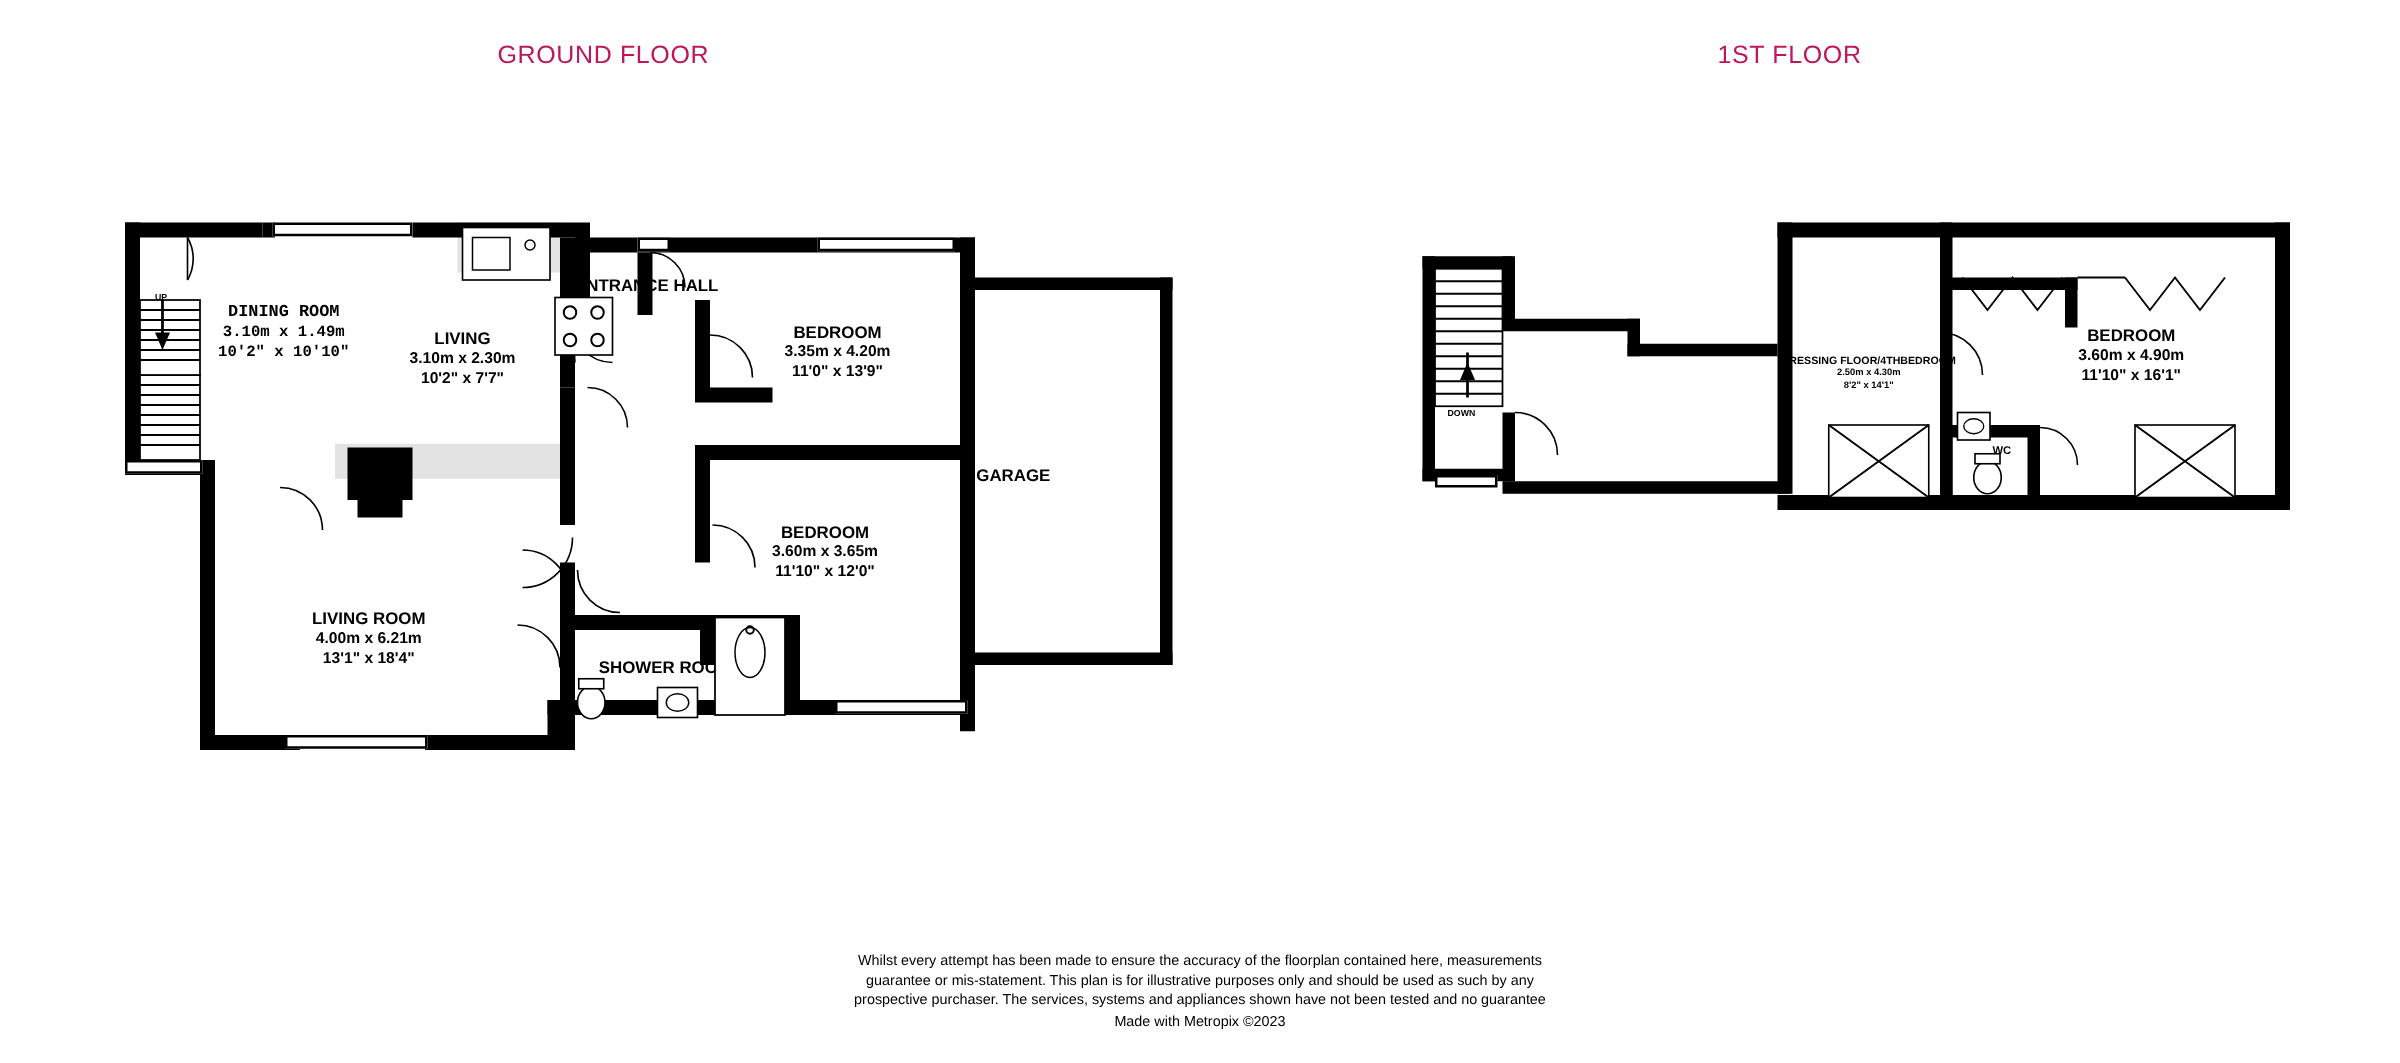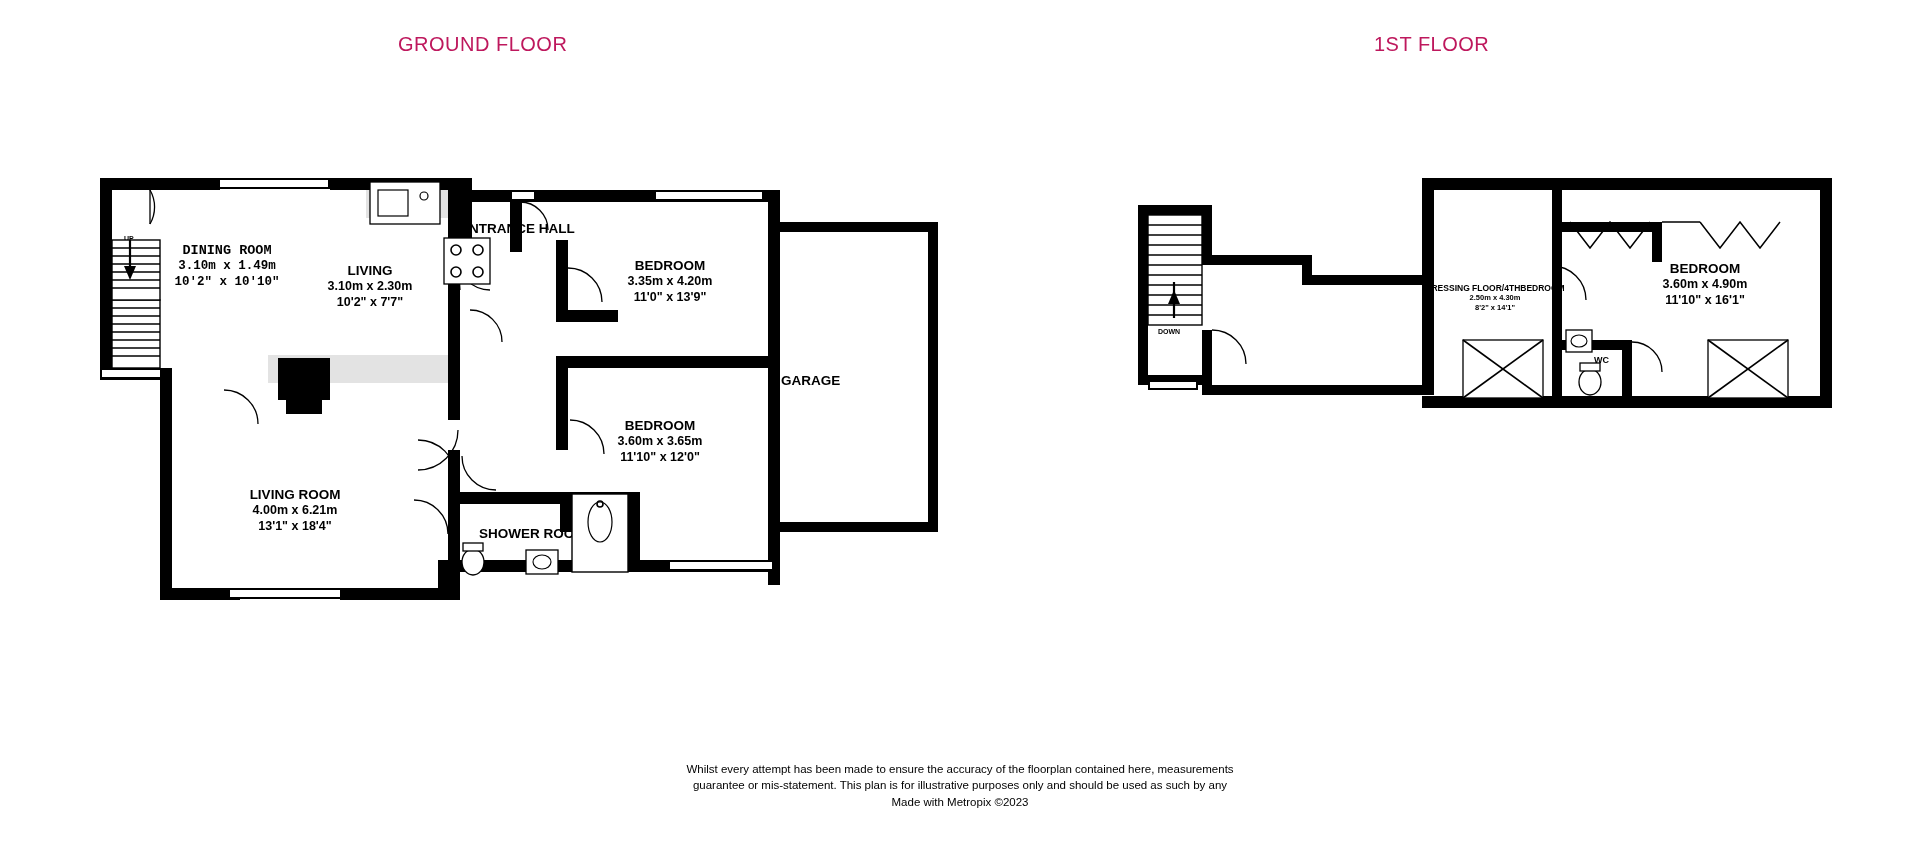--- a/index.html
+++ b/index.html
@@ -384,16 +384,17 @@
         <line x1="1662" y1="222" x2="1700" y2="222"></line>
       </g>
 
       <line x1="780" y1="226" x2="938" y2="226" stroke="#000" stroke-width="1"></line>
     </g>
   </svg>
 
   <div class="disclaimer">
     <div>Whilst every attempt has been made to ensure the accuracy of the floorplan contained here, measurements</div>
     <div>guarantee or mis-statement. This plan is for illustrative purposes only and should be used as such by any</div>
+    <div>prospective purchaser. The services, systems and appliances shown have not been tested and no guarantee</div>
     <div class="made">Made with Metropix ©2023</div>
   </div>
 
 </div>
 
 </body></html>

